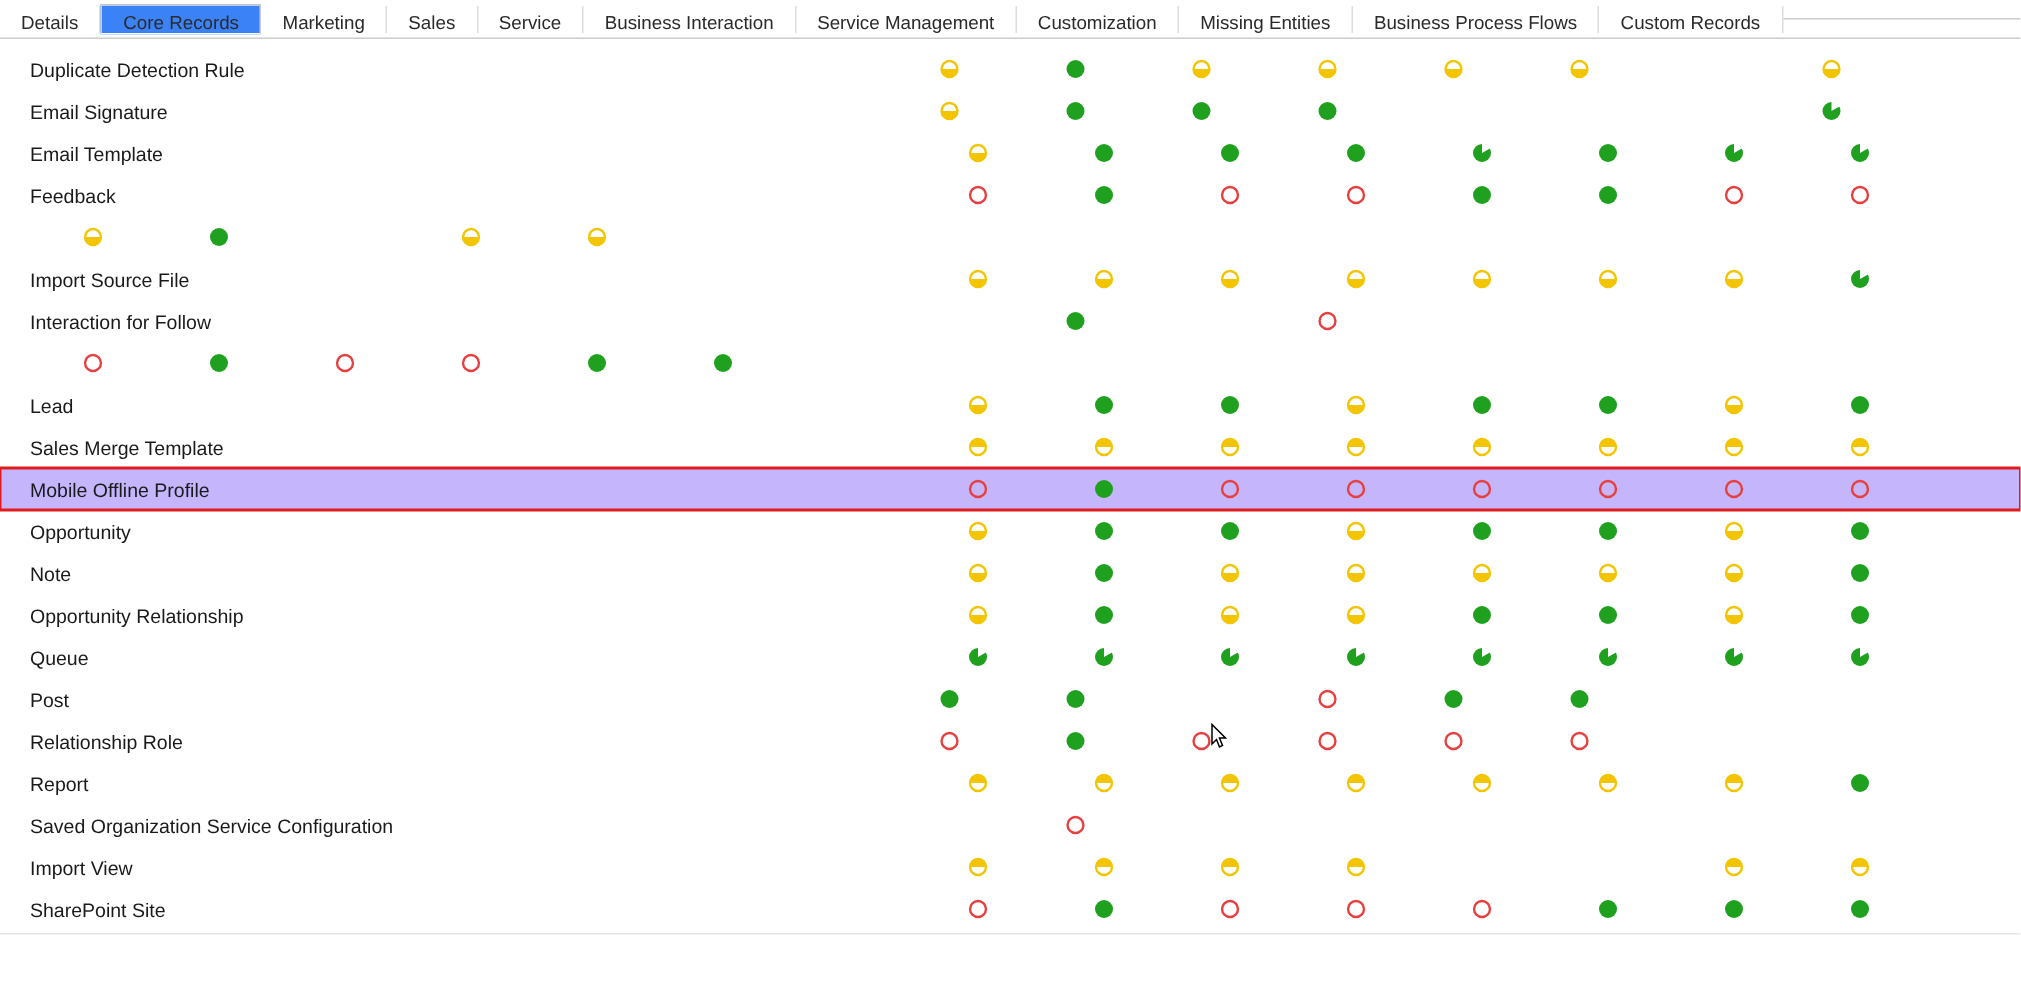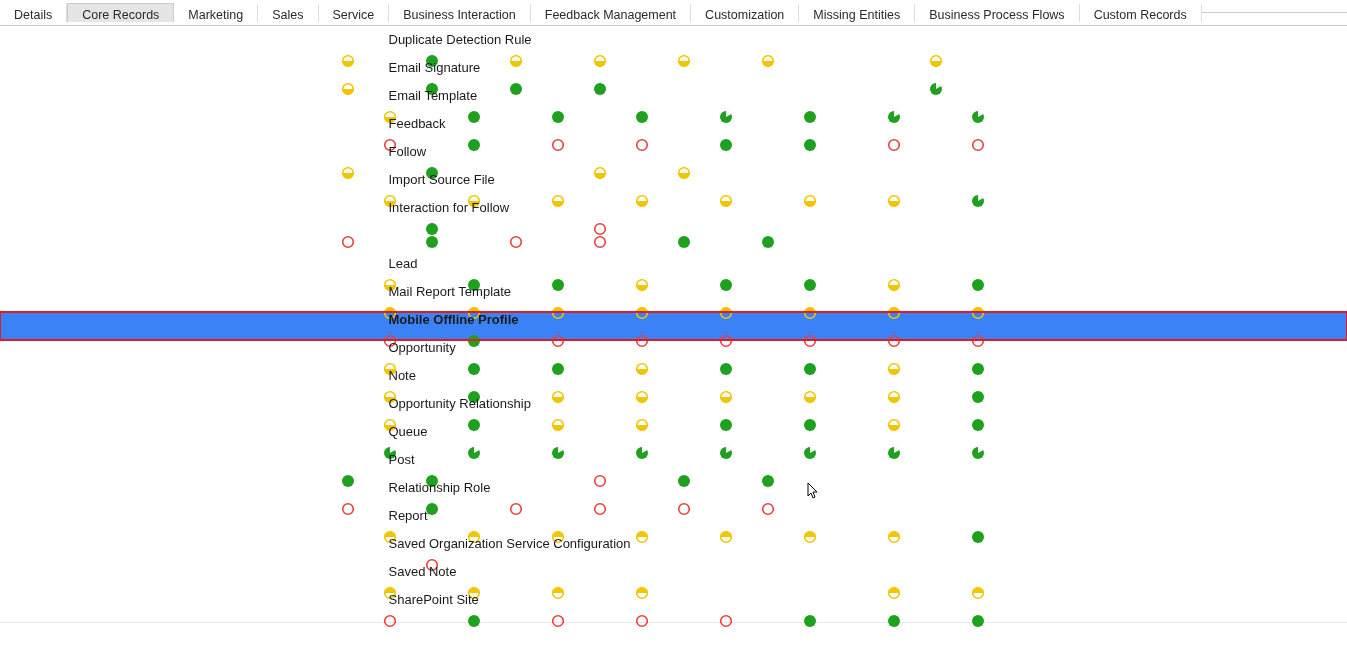--- a/index.html
+++ b/index.html
@@ -24,47 +24,45 @@
   .tab {
     padding: 4px 14px 0 14px;
     font-size: 12.5px;
     color: #2a2a2a;
     border-right: 1px solid #ddd;
     cursor: pointer;
     user-select: none;
     white-space: nowrap;
   }
   .tab.active {
-    background: #e5e5e5;
+    background: #3b82f6;
     border: 1px solid #ccc;
     border-bottom: 1px solid #fff;
     margin-bottom: -1px;
     font-weight: 400;
   }
   .tabs-tail {
     flex: 1 1 auto;
     border-bottom: 1px solid #ccc;
   }
 
   
   .grid {
     margin-top: 6px;
   }
   .row {
     display: flex;
     align-items: center;
     height: 28px;
     padding-left: 20px;
-    flex-direction: column;
   }
   .row.selected {
     outline: 2px solid #e11c1c;
     outline-offset: -1px;
-    background: #3b82f6;
-    font-weight: bold;
+    background: #c4b5fd;
   }
   .row .label {
     width: 590px;
     font-size: 13px;
     color: #1a1a1a;
   }
   .cells {
     display: flex;
     gap: 0;
   }
@@ -132,21 +130,21 @@
   </defs>
 </svg>
 
 <div class="tabs" id="tabs-bar">
     <div class="tab">Details</div>
     <div class="tab active">Core Records</div>
     <div class="tab">Marketing</div>
     <div class="tab">Sales</div>
     <div class="tab">Service</div>
     <div class="tab">Business Interaction</div>
-    <div class="tab">Feedback Management</div>
+    <div class="tab">Service Management</div>
     <div class="tab">Customization</div>
     <div class="tab">Missing Entities</div>
     <div class="tab">Business Process Flows</div>
     <div class="tab">Custom Records</div>
     <div class="tabs-tail"></div>
   </div>
 
 <div class="grid" id="grid">
     <div class="row">
       <div class="label">Duplicate Detection Rule</div>
@@ -364,21 +362,20 @@
         <div class="cell">
           <span class="ico">
             <svg width="14" height="14">
               <use href="#ic-n"></use>
             </svg>
           </span>
         </div>
       </div>
     </div>
     <div class="row">
-      <div class="label">Follow</div>
       <div class="cells">
         <div class="cell">
           <span class="ico">
             <svg width="14" height="14">
               <use href="#ic-u"></use>
             </svg>
           </span>
         </div>
         <div class="cell">
           <span class="ico">
@@ -599,21 +596,21 @@
         <div class="cell">
           <span class="ico">
             <svg width="14" height="14">
               <use href="#ic-o"></use>
             </svg>
           </span>
         </div>
       </div>
     </div>
     <div class="row">
-      <div class="label">Mail Report Template</div>
+      <div class="label">Sales Merge Template</div>
       <div class="cells">
         <div class="cell">
           <span class="ico">
             <svg width="14" height="14">
               <use href="#ic-bu"></use>
             </svg>
           </span>
         </div>
         <div class="cell">
           <span class="ico">
@@ -1140,21 +1137,21 @@
         <div class="cell"></div>
         <div class="cell"></div>
         <div class="cell"></div>
         <div class="cell"></div>
         <div class="cell"></div>
         <div class="cell"></div>
         <div class="cell"></div>
       </div>
     </div>
     <div class="row">
-      <div class="label">Saved Note</div>
+      <div class="label">Import View</div>
       <div class="cells">
         <div class="cell">
           <span class="ico">
             <svg width="14" height="14">
               <use href="#ic-bu"></use>
             </svg>
           </span>
         </div>
         <div class="cell">
           <span class="ico">

